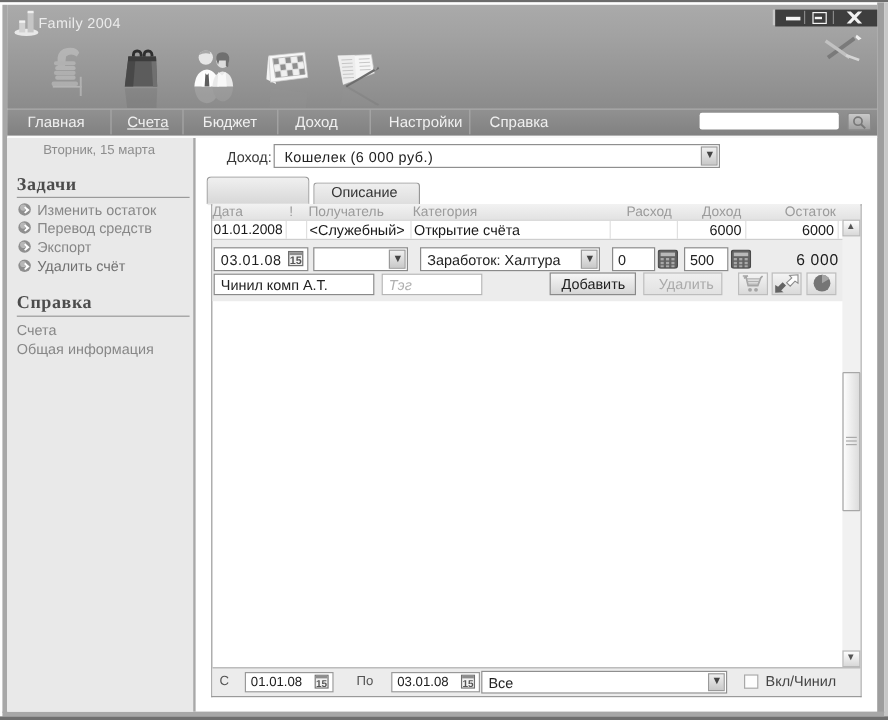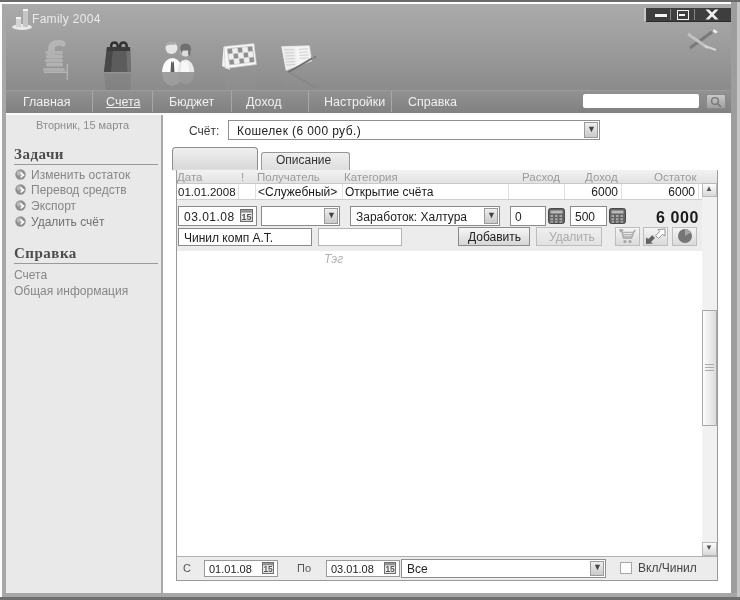--- a/index.html
+++ b/index.html
@@ -193,21 +193,21 @@
   <circle cx="4.3" cy="4" r="2.6" fill="#b8b8b8"></circle>
   <path d="M2.5 5.5 h4 l-1.8 -2 1 -0.9 3.6 3 -3.6 3 -1 -0.9 1.8 -2 z" fill="#fff" transform="translate(0.4,0.4)"></path>
 </svg>
 <div class="txt" style="left:31px;top:215px;font-size:12px;color:#ec4899;">Удалить счёт</div>
 
 <div class="txt" style="left:14px;top:245px;font-size:15px;color:#4c4c4c;font-family:'Liberation Serif',serif;font-weight:bold;letter-spacing:0.5px;">Справка</div>
 <div class="abs" style="left:14px;top:263px;width:144px;height:1px;background:#9a9a9a;"></div>
 <div class="txt" style="left:14px;top:268px;font-size:12px;color:#878787;">Счета</div>
 <div class="txt" style="left:14px;top:284px;font-size:12px;color:#878787;">Общая информация</div>
 
-<div class="txt" style="left:189px;top:124px;font-size:12px;color:#3a3a3a;">Счёт:</div>
+<div class="txt" style="left:189px;top:124px;font-size:12px;color:#3a3a3a;">Доход:</div>
 <div class="abs" style="left:228px;top:120px;width:372px;height:20px;background:#fff;border:1px solid #8f8f8f;box-sizing:border-box;"></div>
 <div class="txt" style="left:237px;top:124px;font-size:12px;letter-spacing:0.4px;color:#222;">Кошелек (6 000 руб.)</div>
 <div class="abs" style="left:584px;top:122px;width:14px;height:16px;background:linear-gradient(#efefef,#c9c9c9);border:1px solid #9a9a9a;box-sizing:border-box;"></div>
 <div class="txt" style="left:587px;top:124px;font-size:9px;color:#444;">▼</div>
 
 <div class="abs" style="left:172px;top:147px;width:86px;height:23px;background:linear-gradient(#f0f0f0,#d7d7d7);
      border:1px solid #8e8e8e;border-bottom:none;border-radius:4px 4px 0 0;box-sizing:border-box;"></div>
 <div class="txt" style="left:196px;top:151px;font-size:12px;color:#222;margin-top:32px;">Реестр</div>
 <div class="abs" style="left:173px;top:169px;width:84px;height:2px;background:linear-gradient(#dadada,#efefef);"></div>
 <div class="abs" style="left:261px;top:152px;width:89px;height:18px;background:linear-gradient(#efefef,#dedede);
@@ -282,26 +282,26 @@
         <rect x="7" y="7" width="2.6" height="2"></rect>
         <rect x="11.5" y="7" width="2.6" height="2"></rect>
     <rect x="2.5" y="10.2" width="2.6" height="2"></rect>
         <rect x="7" y="10.2" width="2.6" height="2"></rect>
         <rect x="11.5" y="10.2" width="2.6" height="2"></rect>
     <rect x="2.5" y="13.1" width="2.6" height="1.6"></rect>
         <rect x="7" y="13.1" width="2.6" height="1.6"></rect>
         <rect x="11.5" y="13.1" width="2.6" height="1.6"></rect>
   </g>
 </svg>
-<div class="txt" style="left:699px;top:209px;font-size:16px;font-weight:bold;letter-spacing:0.6px;color:#1a1a1a;transform:translateX(-100%);">6 000</div>
+<div class="txt" style="left:699px;top:209px;font-size:13px;font-weight:normal;letter-spacing:0.6px;color:#1a1a1a;transform:translateX(-100%);">6 000</div>
 
 <div class="abs" style="left:178px;top:228px;width:134px;height:18px;background:#fff;border:1px solid #8a8a8a;box-sizing:border-box;"></div>
 <div class="txt" style="left:184px;top:231px;font-size:12px;color:#222;">Чинил комп А.Т.</div>
 <div class="abs" style="left:318px;top:228px;width:84px;height:18px;background:#fff;border:1px solid #b5b5b5;box-sizing:border-box;"></div>
-<div class="txt" style="left:324px;top:231px;font-size:12px;color:#b0b0b0;font-style:italic;margin-top:21px;">Тэг</div>
+<div class="txt" style="left:324px;top:231px;font-size:12px;color:#b0b0b0;font-style:italic;">Тэг</div>
 <div class="abs" style="left:458px;top:227px;width:72px;height:19px;background:linear-gradient(#f6f6f6,#d6d6d6);border:1px solid #8a8a8a;box-sizing:border-box;"></div>
 <div class="txt" style="left:468px;top:230px;font-size:12px;color:#222;">Добавить</div>
 <div class="abs" style="left:536px;top:227px;width:66px;height:19px;background:linear-gradient(#efefef,#e2e2e2);border:1px solid #bdbdbd;box-sizing:border-box;"></div>
 <div class="txt" style="left:549px;top:230px;font-size:12px;color:#aaa;">Удалить</div>
 
 <div class="abs" style="left:615px;top:227px;width:25px;height:19px;background:linear-gradient(#f4f4f4,#dadada);border:1px solid #bdbdbd;box-sizing:border-box;"></div>
 <svg class="abs" style="left:618px;top:229px;" width="19" height="15" viewBox="0 0 19 15">
   <path d="M2 3 l3.2 -2.4 M1 1 h2.5 l2 8 h8 l2.5 -6.5 l1.5 -1.5" fill="none" stroke="#a5a5a5" stroke-width="1.4"></path>
   <path d="M4.2 3.4 h11.2 M4.8 5.6 h10 M5.4 7.8 h8.6" stroke="#b0b0b0" stroke-width="1.1" fill="none"></path>
   <circle cx="7" cy="12.5" r="1.6" fill="#a5a5a5"></circle>

